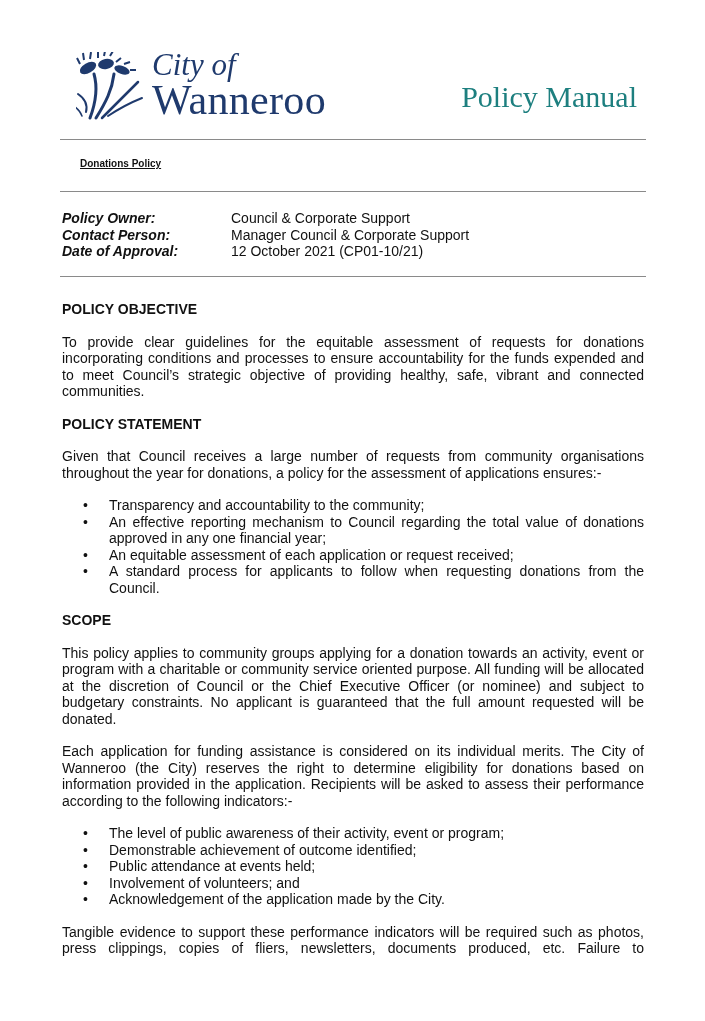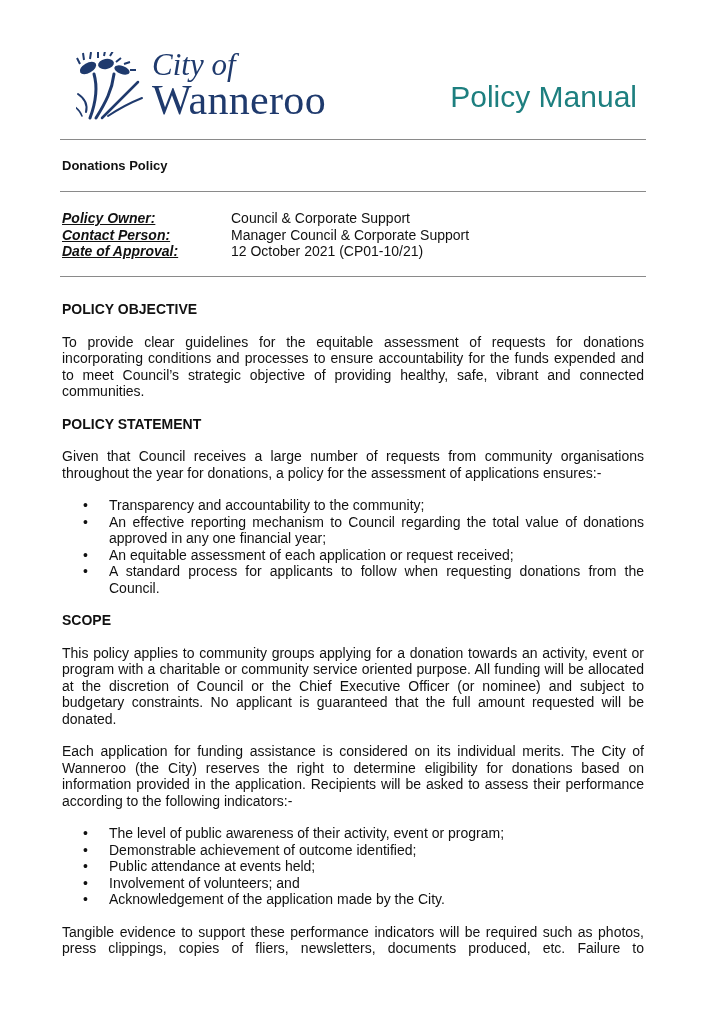--- a/index.html
+++ b/index.html
@@ -2,26 +2,26 @@
 <html><head>
 <meta charset="utf-8">
 <style>
   html, body { margin:0; padding:0; background:#ffffff; }
   body { width:705px; height:1021px; position:relative; overflow:hidden; font-family:"Liberation Sans", sans-serif; color:#111; }
   .header { position:absolute; left:0; top:0; width:705px; height:140px;margin-left:16px; }
   .logo { position:absolute; left:60px; top:48px; width:260px; height:74px; }
   .logo svg { position:absolute; left:0; top:4px; }
   .logo-city { position:absolute; left:76px; top:0px; font-family:"Liberation Serif", serif; font-style:italic; font-size:31px; color:#1f3a6d; line-height:34px; }
   .logo-wanneroo { position:absolute; left:76px; top:30px; font-family:"Liberation Serif", serif; font-size:42px; color:#1f3a6d; line-height:44px; letter-spacing:0.3px; }
-  .manual-title { position:absolute; right:84px; top:80px; font-family:Liberation Sans, sans-serif; font-size:30px; color:#1d7f7f; line-height:34px; }
+  .manual-title { position:absolute; right:84px; top:80px; font-family:Liberation Serif, serif; font-size:30px; color:#1d7f7f; line-height:34px; }
   .rule { position:absolute; left:60px; width:586px; height:0; border-top:1.5px solid #8a8a8a; }
-  .doc-title { position:absolute; left:62px; top:158px; font-size:13px; font-weight:bold; }
+  .doc-title { position:absolute; left:80px; top:158px; font-size:10px; font-weight:bold;text-decoration:underline; }
   .meta { position:absolute; left:62px; top:210px; font-size:14px; line-height:16.5px; }
   .meta-row { display:flex; }
-  .meta-label { width:169px; font-weight:bold; font-style:italic;text-decoration:underline; }
+  .meta-label { width:169px; font-weight:bold; font-style:italic; }
   .content { position:absolute; left:62px; top:293px; width:582px; font-size:14px; line-height:16.5px; }
   .sec-head { font-weight:bold; margin:8px 0 16px 0; }
   .para { text-align:justify; margin:0 0 16px 0; }
   .para.last { text-align:justify; text-align-last:justify; }
   ul.bullets { list-style:none; margin:0 0 16px 0; padding:0; }
   ul.bullets li { position:relative; padding-left:47px; text-align:justify; }
   ul.bullets li::before { content:"\2022"; position:absolute; left:21px; top:0; }
 </style>
 </head>
 <body>

